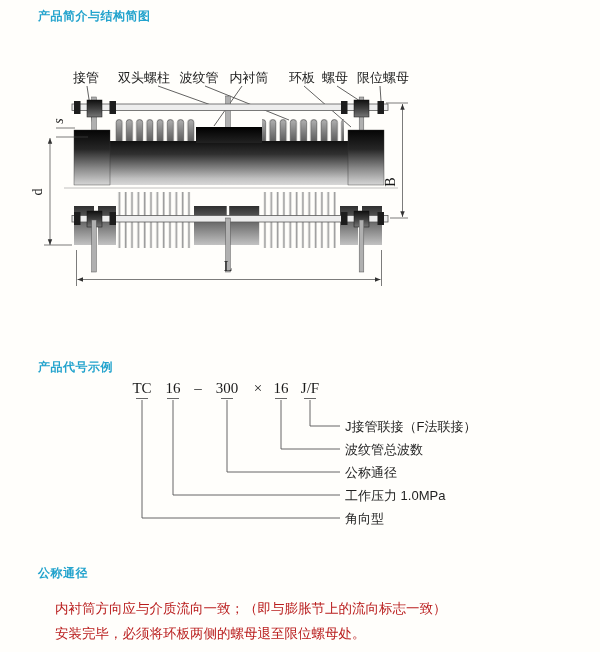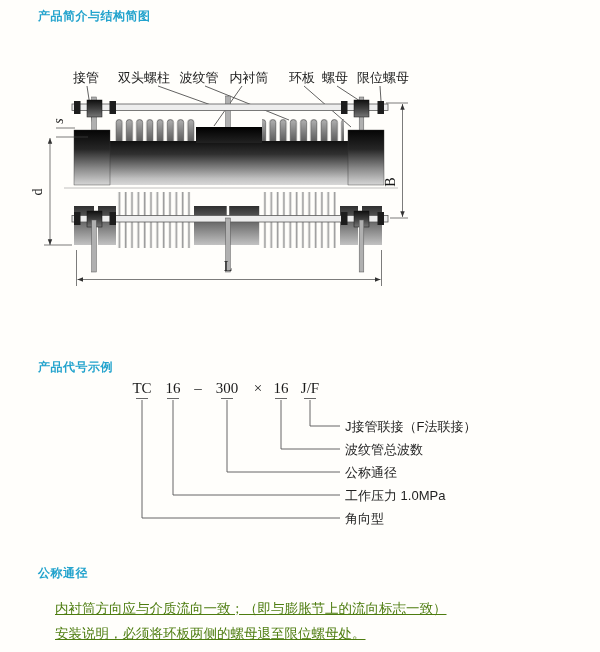--- a/index.html
+++ b/index.html
@@ -4,21 +4,21 @@
 <style>
   html,body{margin:0;padding:0;}
   #page{position:relative;width:600px;height:652px;background:#fffefb;overflow:hidden;
         font-family:"Liberation Sans",sans-serif;}
   .sec-title{position:absolute;left:38px;font-size:12px;font-weight:bold;color:#23a3cd;
              letter-spacing:0.5px;}
   #title-intro{top:8px;}
   #title-code{top:359px;}
   #title-install{top:565px;}
   #install-text{position:absolute;left:55px;top:596px;width:500px;font-size:13.5px;
-                color:#4d7c0f;line-height:25px;text-decoration:underline;}
+                color:#b91c1c;line-height:25px;}
   svg{position:absolute;}
   #diagram-svg{left:0;top:60px;}
   #code-svg{left:118px;top:378px;}
   .t-serif{font-family:"Liberation Serif",serif;fill:#1a1a1a;}
   .t-sans{font-family:"Liberation Sans",sans-serif;fill:#1c1c1c;}
   .part-label{font-size:13px;text-anchor:middle;}
   .dim-letter{font-size:14px;text-anchor:middle;}
   .code-token{font-size:15px;text-anchor:middle;}
   .callout-label{font-size:13px;fill:#1f1f1f;}
   .leader{stroke:#3a3a3a;stroke-width:0.8;fill:none;}
@@ -197,16 +197,16 @@
       <text class="t-sans callout-label" x="227" y="98.5">公称通径</text>
       <text class="t-sans callout-label" x="227" y="121.5">工作压力 1.0MPa</text>
       <text class="t-sans callout-label" x="227" y="144.5">角向型</text>
     </g>
   </svg>
 
   <div id="title-install" class="sec-title">公称通径</div>
 
   <div id="install-text">
     <div>内衬筒方向应与介质流向一致；（即与膨胀节上的流向标志一致）</div>
-    <div>安装说明，必须将环板两侧的螺母退至限位螺母处。</div>
+    <div>安装完毕，必须将环板两侧的螺母退至限位螺母处。</div>
   </div>
 
 </div>
 
 </body></html>

